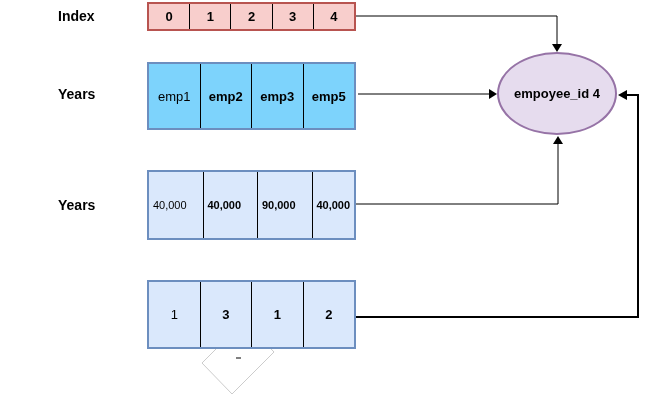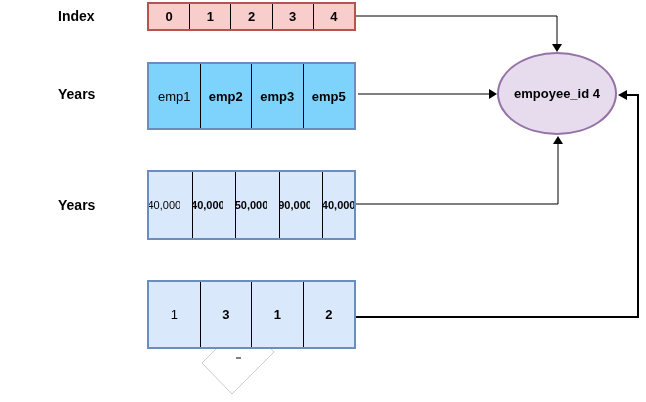--- a/index.html
+++ b/index.html
@@ -112,21 +112,20 @@
   <div class="array array-name" style="background-color: #7dd3fc; border-color: rgb(108, 142, 191);">
     <div class="cell">emp1</div>
     <div class="cell">emp2</div>
     <div class="cell">emp3</div>
     <div class="cell">emp5</div>
   </div>
 
   <div class="array array-salary" style="background-color: rgb(218, 232, 252); border-color: rgb(108, 142, 191); gap: 12px;">
     <div class="cell">40,000</div>
     <div class="cell">40,000</div>
-    <div class="cell">50,000</div>
     <div class="cell">90,000</div>
     <div class="cell">40,000</div>
   </div>
 
   <div class="array array-exp" style="background-color: rgb(218, 232, 252); border-color: rgb(108, 142, 191);">
     <div class="cell">1</div>
     <div class="cell">3</div>
     <div class="cell">1</div>
     <div class="cell">2</div>
   </div>

